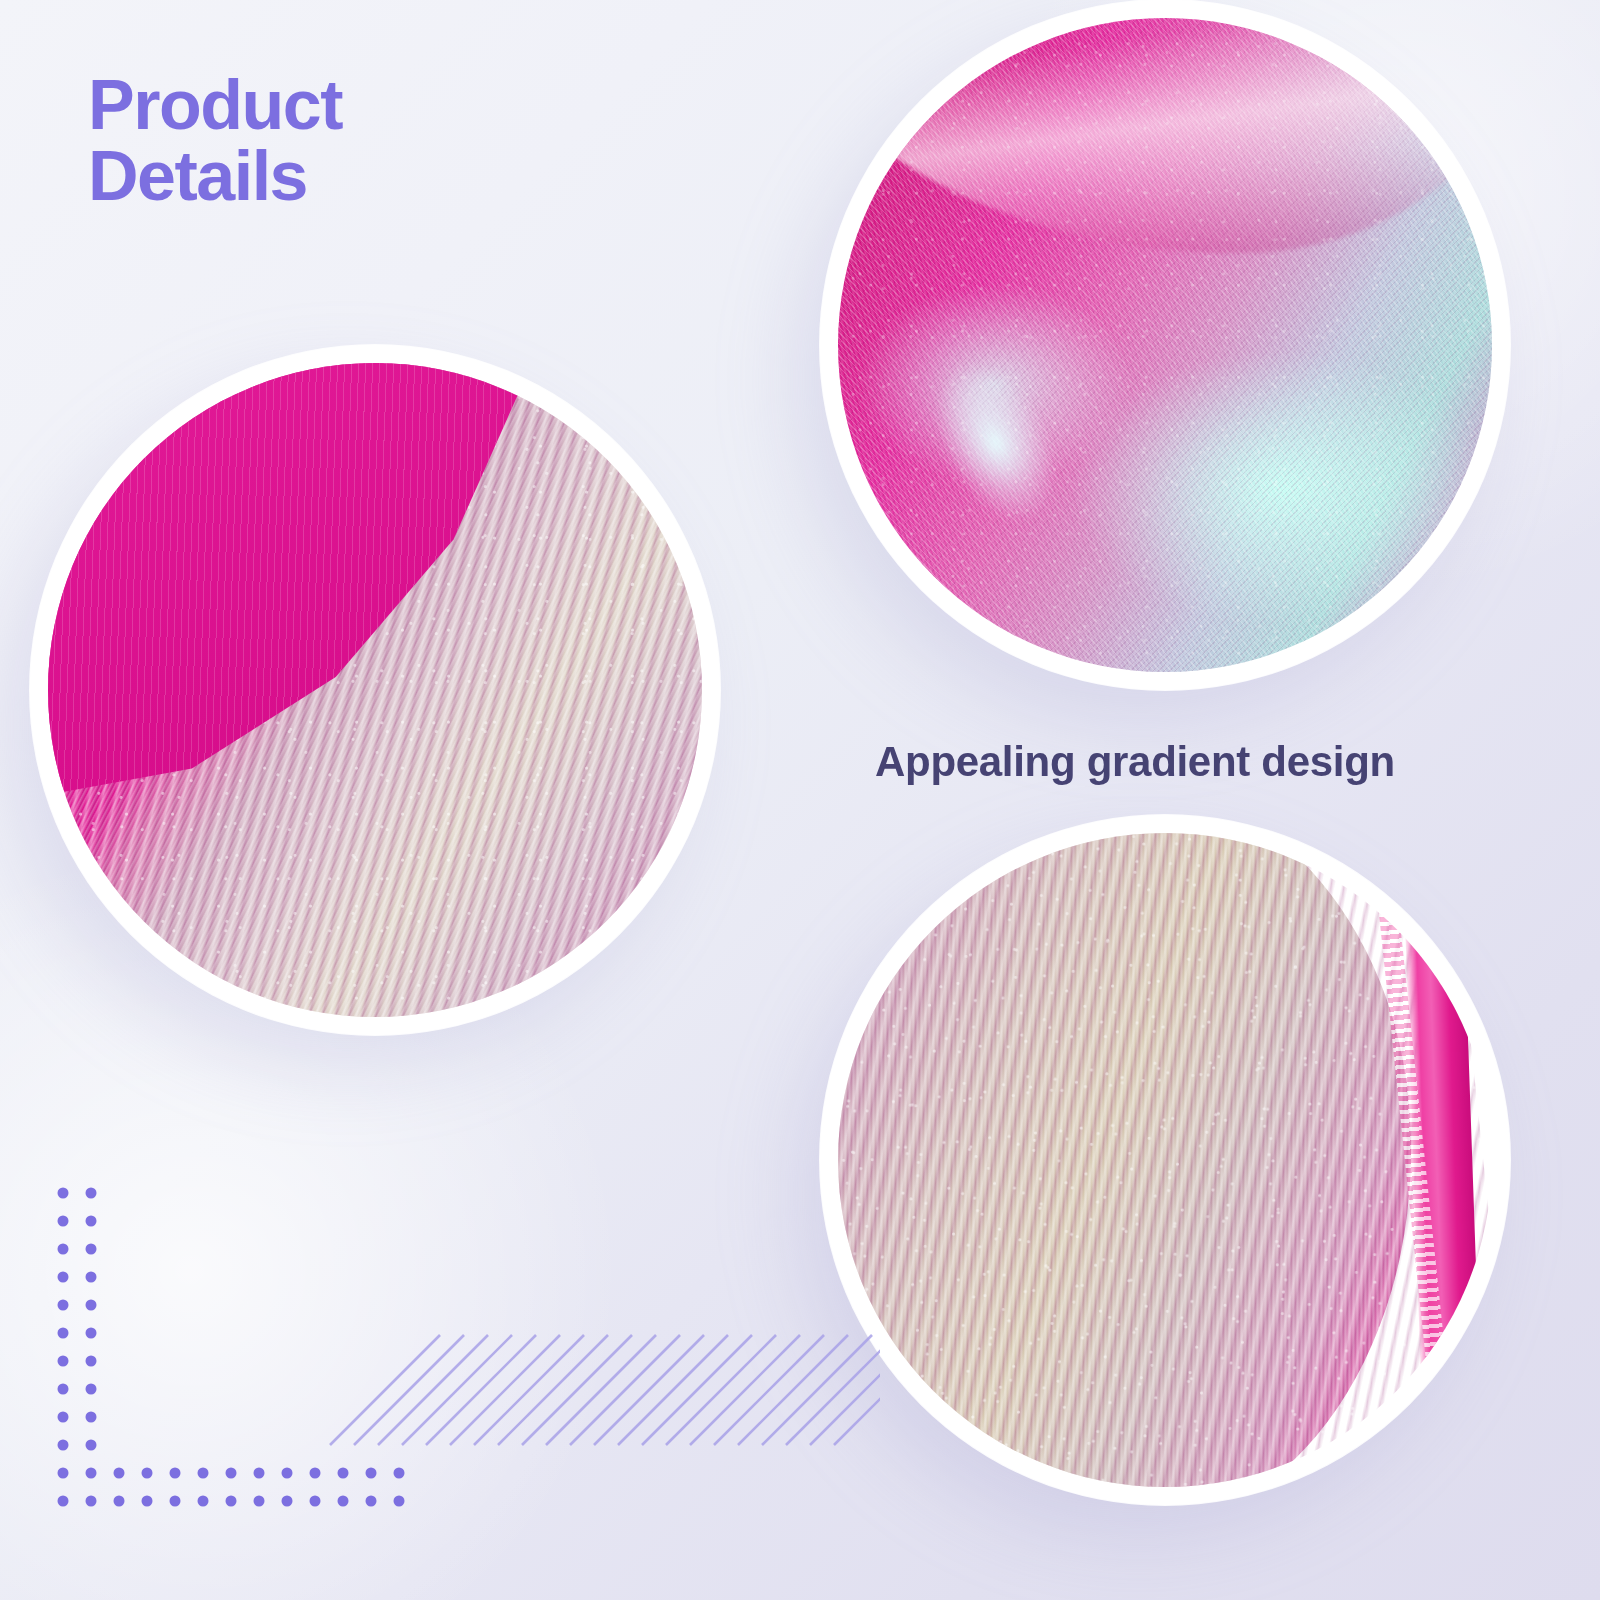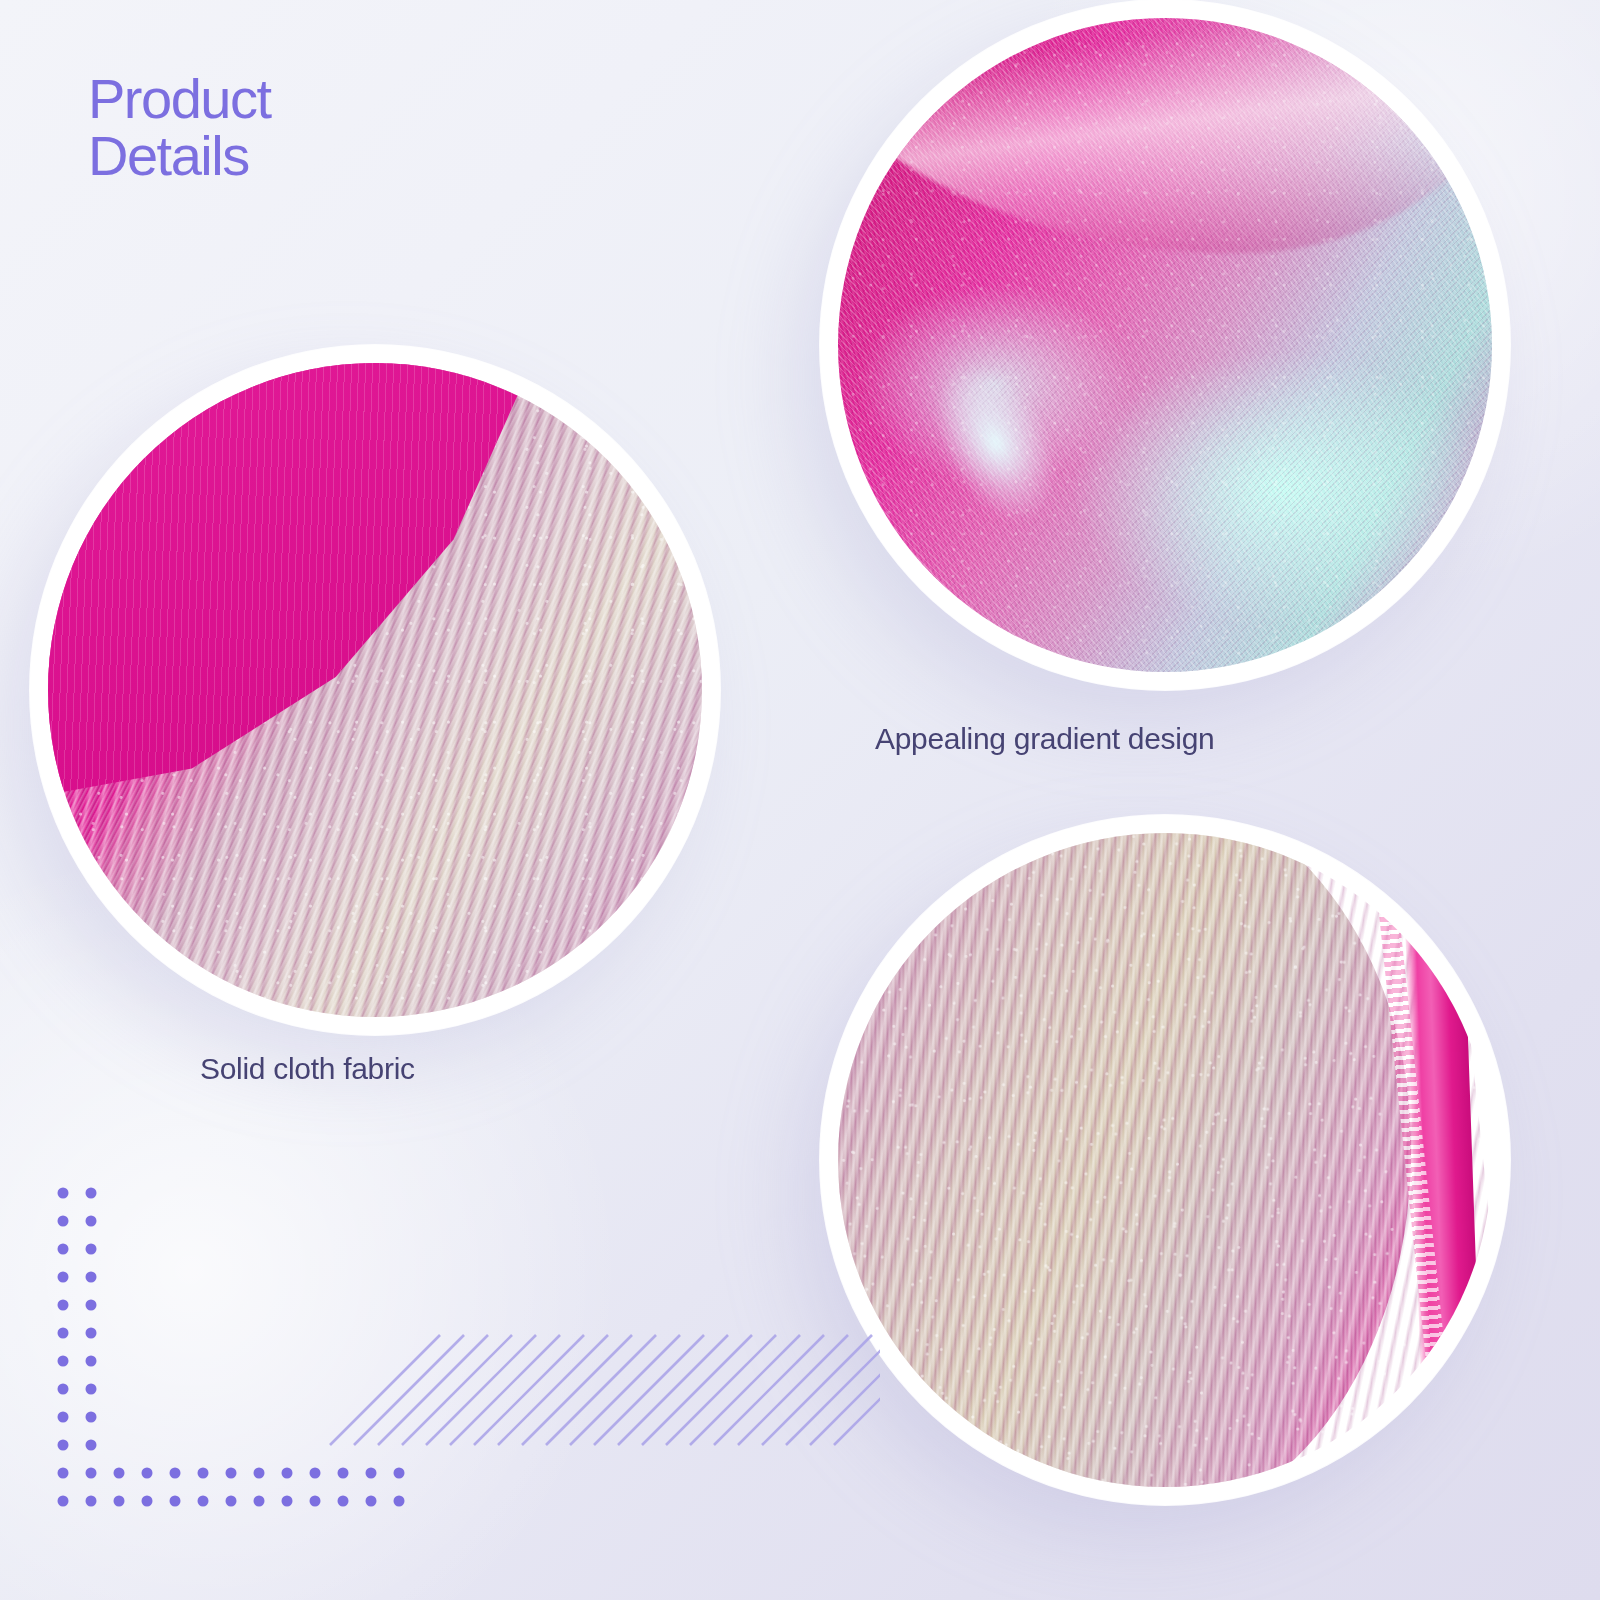--- a/index.html
+++ b/index.html
@@ -39,22 +39,22 @@
     left: 980px; top: -220px;
     width: 820px; height: 820px;
     background: radial-gradient(circle at 50% 50%, rgba(255,255,255,.6), rgba(255,255,255,0) 70%);
   }
 
   
   .title {
     position: absolute;
     left: 88px; top: 70px;
     width: 520px;
-    font-size: 56px;
-    font-weight: 400;
+    font-size: 70px;
+    font-weight: 700;
     line-height: 1.02;
     letter-spacing: -1.5px;
     color: #7c6fe0;
     white-space: pre-line;
   }
 
   
   .photo-block { position: absolute; }
 
   .circle {
@@ -236,25 +236,26 @@
     background: repeating-linear-gradient(180deg,
       rgba(255,255,255,.85) 0 4px,
       rgba(240,70,160,.5) 4px 9px);
     transform: rotate(-6deg);
     opacity: .8;
   }
 
   
   .caption {
     position: absolute;
-    font-size: 30px;
-    font-weight: 400;
+    font-size: 42px;
+    font-weight: 700;
     color: #464373;
     letter-spacing: -0.3px;
     white-space: nowrap;
+    margin-top: 16px;
   }
 
   
   #dotgrid { position: absolute; left: 0; top: 0; }
   #dotgrid circle { fill: #7c6fe0; }
 
   
   #stripes { position: absolute; }
 </style>
 </head>
@@ -273,21 +274,20 @@
     <div class="circle" style="width:690px; height:690px;">
       <div class="photo-inner">
         <div id="c1-base"></div>
         <div class="lay ribs" style="--ang:104deg"></div>
         <div class="lay ribs-fine" style="--ang:118deg"></div>
         <div class="lay sparkle"></div>
         <div id="c1-magenta"></div>
       </div>
     </div>
   </div>
-  <div class="caption" style="left:200px; top:1052px;">Solid cloth fabric</div>
 
   <div class="photo-block" style="left:820px; top:0px;">
     <div class="circle-shadow" style="left:-26px; top:34px; width:690px; height:690px;"></div>
     <div class="circle" style="width:690px; height:690px;">
       <div class="photo-inner">
         <div id="c2-base"></div>
         <div class="lay weave"></div>
         <div class="lay ribs-fine" style="--ang:72deg; opacity:.35"></div>
         <div id="c2-fold"></div>
         <div id="c2-glint"></div>

